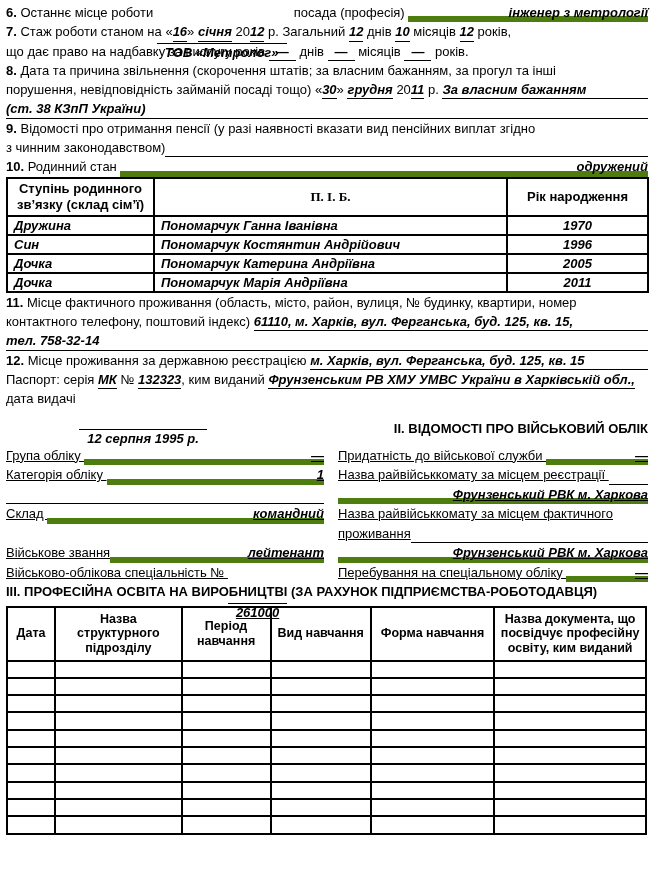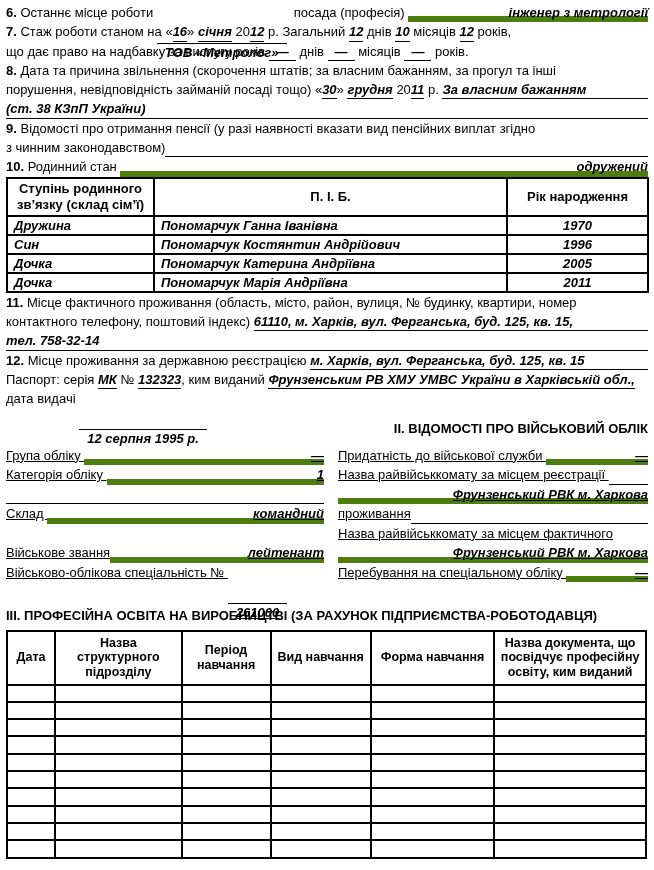--- a/index.html
+++ b/index.html
@@ -18,30 +18,30 @@
   
   .grow{flex:1 1 auto;text-align:right;font-weight:700;font-style:italic;border-bottom:6px solid #4d7c0f;white-space:pre;}
   
   .growl{flex:1 1 auto;text-align:left;font-weight:700;font-style:italic;border-bottom:1px solid #000;white-space:pre;}
   
   .bl{flex:1 1 auto;border-bottom:1px solid #000;}
   
   .du{font-weight:700;border-bottom:1px solid #000;padding:0 7px;}
   .heading{font-weight:700;height:19.3px;line-height:19.3px;}
   .h2{margin-top:11px;margin-bottom:7px;text-align:right;}
-  .h3{margin-top:24px;margin-bottom:4px;}
+  .h3{margin-top:0;margin-bottom:4px;}
 
   table{border-collapse:collapse;width:641px;table-layout:fixed;}
   th,td{border:2px solid #000;padding:1px 6px;box-sizing:border-box;}
   
   .family th{font-weight:700;text-align:center;padding:2px 4px;line-height:16px;}
   .family td{font-weight:700;font-style:italic;height:19px;}
   .family td.yr{text-align:center;}
   .family .c1{width:147px;}
-  .family .c2{width:353px;}
+  .family .c2{width:353px;font-family:Liberation Serif, serif;}
   .family .c3{width:141px;}
   
   .mil{display:flex;margin-top:2px;text-decoration:underline;}
   .mil-left{width:318px;}
   .mil-right{flex:1;margin-left:14px;}
   .mil .ln{height:19.5px;line-height:19.5px;}
   
   .edu th{font-weight:700;text-align:center;font-size:12.5px;line-height:14.5px;padding:2px 2px;height:54px;vertical-align:middle;}
   .edu td{height:17.3px;}
   .edu .e1{width:46px;}
@@ -168,24 +168,24 @@
       <div class="ln">
         <span class="seg">Придатність до військової служби </span><span class="grow">—</span>
       </div>
       <div class="ln">
         <span class="seg">Назва райвійськкомату за місцем реєстрації </span><span class="bl"></span>
       </div>
       <div class="ln">
         <span class="grow">Фрунзенський РВК м. Харкова</span>
       </div>
       <div class="ln">
+        <span class="seg">Назва райвійськкомату за місцем фактичного</span>
+      </div>
+      <div class="ln">
         <span class="seg">проживання</span><span class="bl"></span>
-      </div>
-      <div class="ln">
-        <span class="seg">Назва райвійськкомату за місцем фактичного</span>
       </div>
       <div class="ln">
         <span class="grow">Фрунзенський РВК м. Харкова</span>
       </div>
       <div class="ln">
         <span class="seg">Перебування на спеціальному обліку </span><span class="grow">—</span>
       </div>
     </div>
   </div>
 

